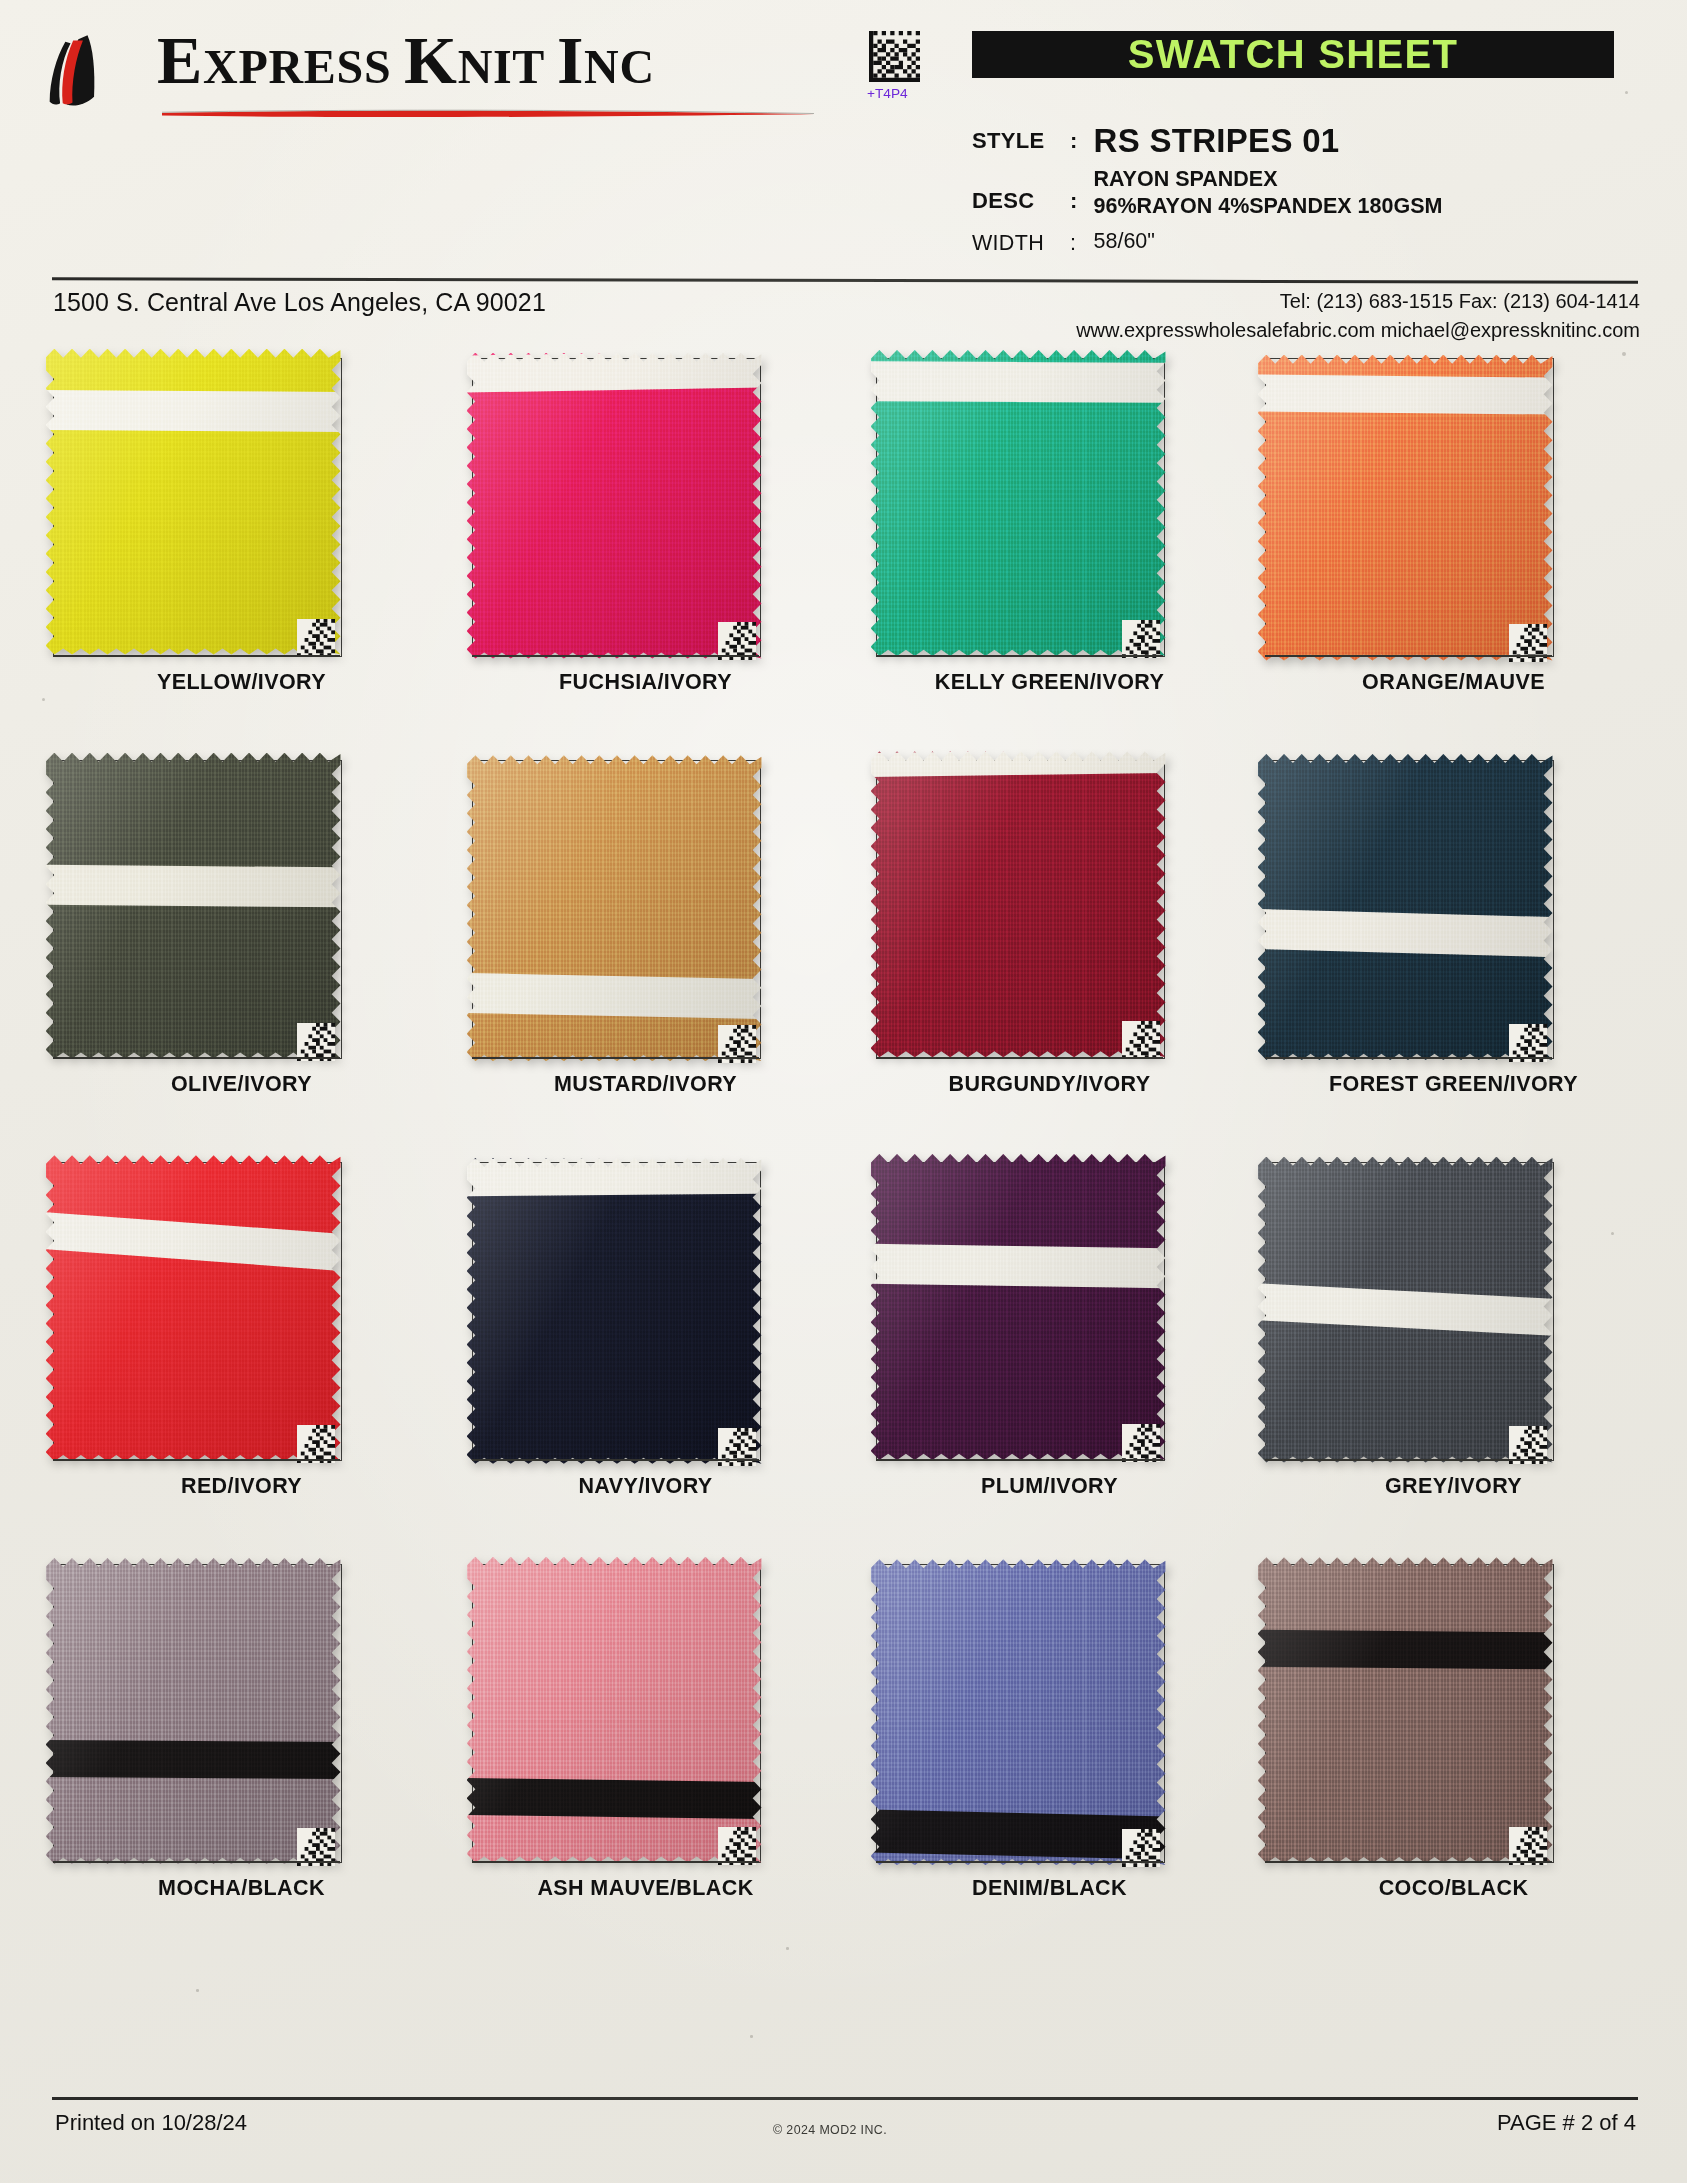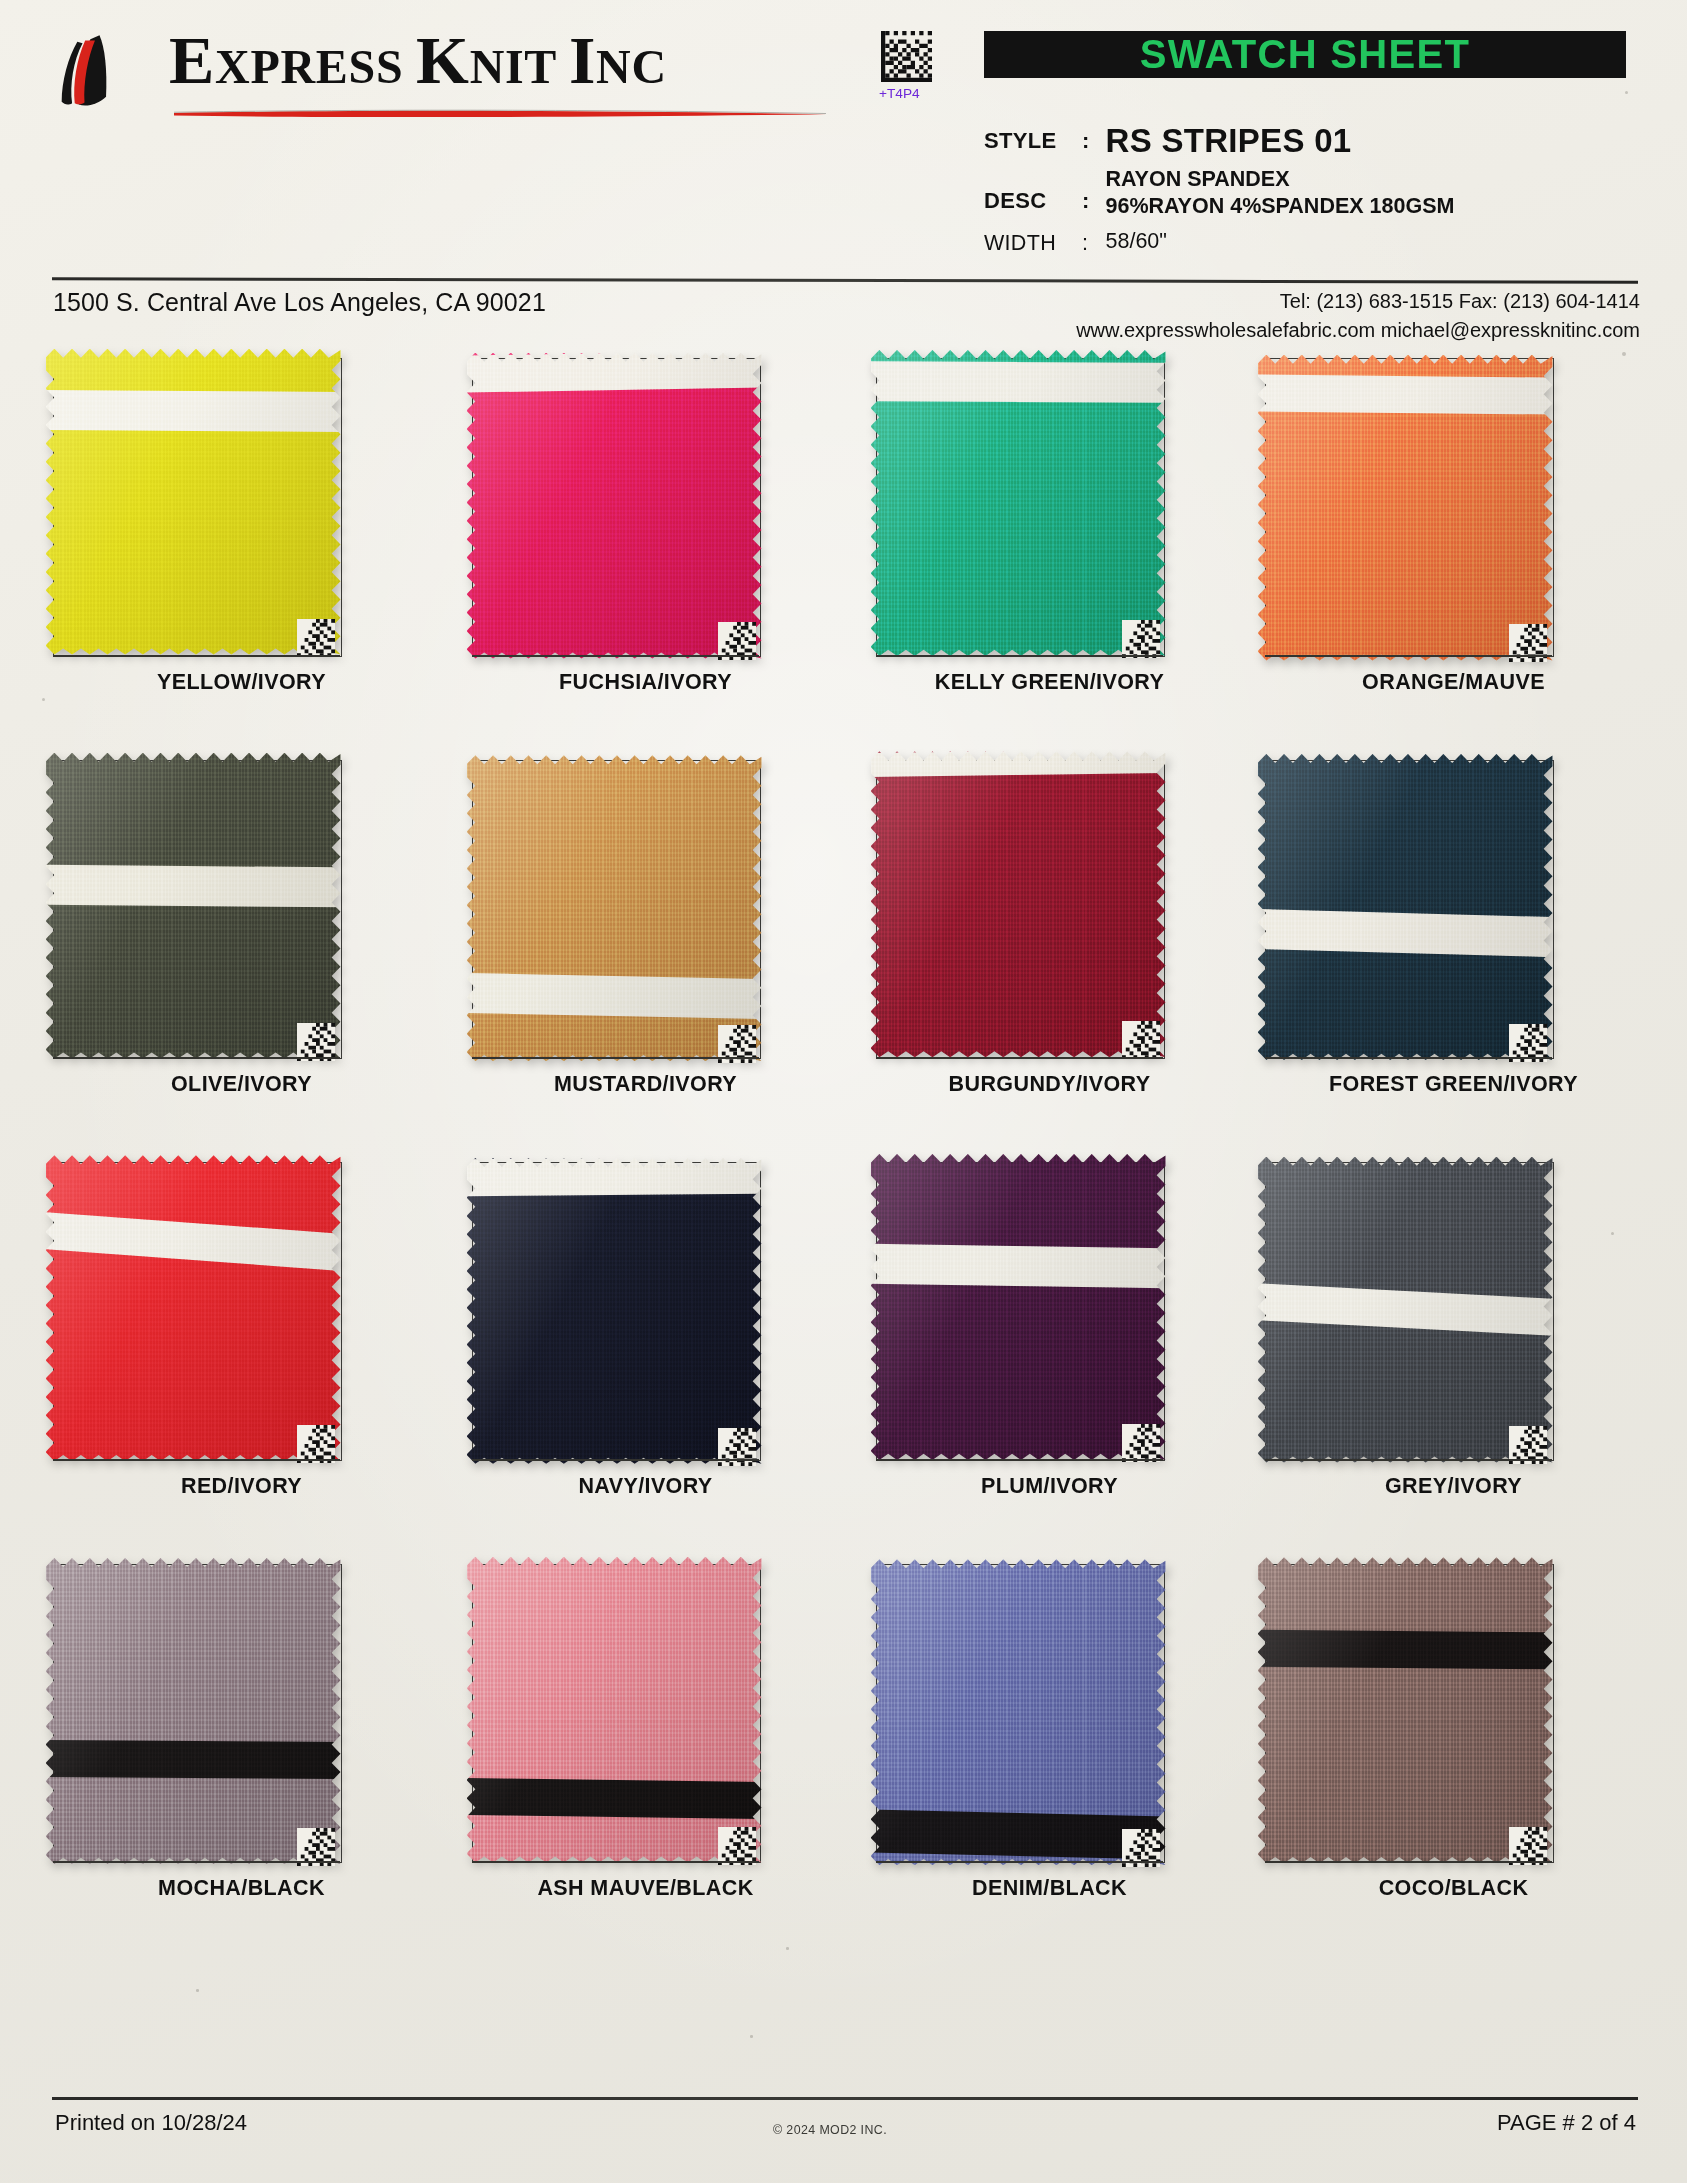--- a/index.html
+++ b/index.html
@@ -14,41 +14,41 @@
   .paper-tint{
     position:absolute;inset:0;
     background:
       radial-gradient(ellipse at 48% 40%, rgba(255,255,255,0.55) 0%, rgba(255,255,255,0) 62%),
       linear-gradient(160deg,#f3f1ea 0%,#eceae3 45%,#e6e4dc 100%);
     pointer-events:none;
   }
   .sheet{position:absolute;inset:0;}
 
   
-  .header{position:absolute;left:12px;top:0;width:1512px;height:274px;}
+  .header{position:absolute;left:0;top:0;width:1512px;height:274px;}
   .logo-wrap{position:absolute;left:47px;top:27px;width:769px;height:91px;}
   .logo-mark{position:absolute;left:0;top:6.5px;width:98px;height:77px;}
   .logo-text{
     position:absolute;left:110px;top:-1.3px;
     font-family:"Liberation Serif", serif;
     font-size:68px;font-weight:700;letter-spacing:0.7px;
     color:#111;white-space:nowrap;line-height:1;
   }
   .logo-text .sm{font-size:48px;}
   .logo-swoosh{position:absolute;left:115px;top:82px;width:652px;height:10.4px;}
 
   .dm-code{position:absolute;left:869px;top:31px;width:51px;height:51px;}
   .dm-label{position:absolute;left:867px;top:86px;font-size:13.7px;font-family:"Liberation Sans",sans-serif;color:#6d28d9;}
 
   .swatch-title-bar{
     position:absolute;left:972px;top:31px;width:642px;height:47px;
     background:#121212;display:flex;align-items:center;justify-content:center;
   }
   .swatch-title-bar span{
-    color:#22c55e;font-size:40px;font-weight:700;letter-spacing:1.3px;
+    color:#bef264;font-size:40px;font-weight:700;letter-spacing:1.3px;
     font-family:"Liberation Sans",sans-serif;
   }
 
   .meta{position:absolute;left:972px;top:124px;width:685px;}
   .meta-row{display:flex;align-items:flex-start;margin-bottom:3.9px;}
   .meta-key{
     width:98px;flex:0 0 98px;font-size:22px;font-weight:700;
     letter-spacing:0.3px;padding-top:3.9px;
   }
   .meta-colon{width:23.5px;flex:0 0 23.5px;font-size:22px;font-weight:700;padding-top:3.9px;}

